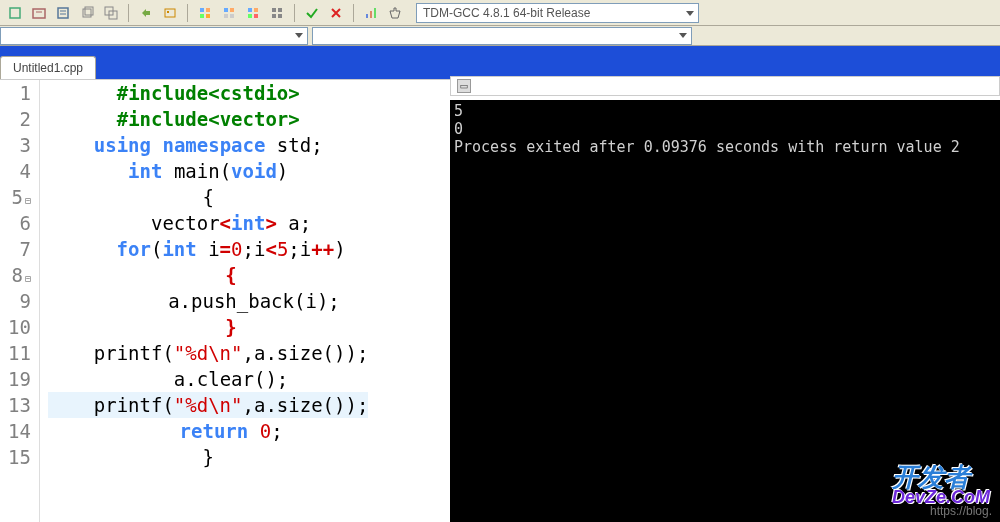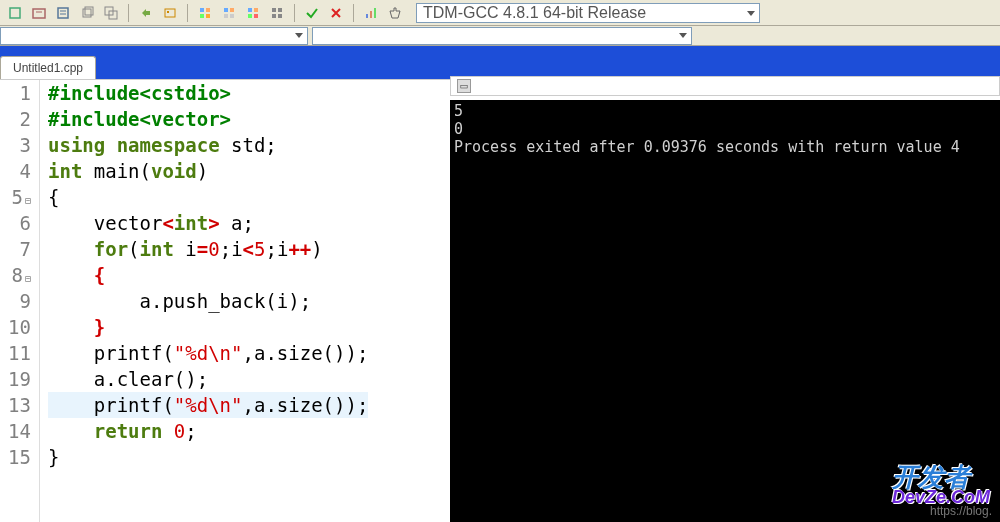--- a/index.html
+++ b/index.html
@@ -1,40 +1,40 @@
 <!DOCTYPE html>
 <html><head>
 <meta charset="utf-8">
 <style>
   * { box-sizing: border-box; margin: 0; padding: 0; }
   body { font-family: sans-serif; width: 1000px; height: 522px; background: #f0f0f0; overflow: hidden; position: relative; }
   
   .toolbar { height: 26px; background: #ece9d8; border-bottom: 1px solid #aca899; display: flex; align-items: center; padding: 0 4px; gap: 2px; }
   .tb-icon { width: 22px; height: 20px; border: 1px solid transparent; display: inline-flex; align-items: center; justify-content: center; cursor: pointer; }
   .tb-sep { width: 1px; height: 18px; background: #aca899; margin: 0 4px; }
-  .compiler-select { height: 20px; border: 1px solid #7f9db9; background: #fff; font-size: 16px; padding: 0 18px 0 6px; margin-left: 8px; position: relative; display: inline-flex; align-items: center; width: 344px; color: #555; }
+  .compiler-select { height: 20px; border: 1px solid #7f9db9; background: #fff; font-size: 12px; padding: 0 18px 0 6px; margin-left: 8px; position: relative; display: inline-flex; align-items: center; width: 283px; color: #555; }
   .compiler-select::after { content: ''; position: absolute; right: 4px; top: 7px; border-left: 4px solid transparent; border-right: 4px solid transparent; border-top: 5px solid #555; }
   
   .second-bar { height: 20px; background: #ece9d8; border-bottom: 1px solid #aca899; display: flex; align-items: center; }
   .dropdown-small { width: 308px; height: 18px; border: 1px solid #7f9db9; background: #fff; position: relative; margin-right: 4px; }
   .dropdown-small::after { content: ''; position: absolute; right: 4px; top: 5px; border-left: 4px solid transparent; border-right: 4px solid transparent; border-top: 5px solid #555; }
   .dropdown-med { width: 380px; height: 18px; border: 1px solid #7f9db9; background: #fff; position: relative; }
   .dropdown-med::after { content: ''; position: absolute; right: 4px; top: 5px; border-left: 4px solid transparent; border-right: 4px solid transparent; border-top: 5px solid #555; }
   
   .tab-bar { display: flex; background: #1d4ed8; border-bottom: 1px solid #ccc; padding-top: 10px; }
   .tab { padding: 4px 12px; font-size: 12px; border: 1px solid #aca899; border-bottom: none; background: #fff; border-radius: 3px 3px 0 0; color: #444; cursor: pointer; }
   
   .main { display: flex; height: calc(100% - 80px); }
   .editor { width: 450px; background: #fff; display: flex; font-family: Consolas, monospace; font-size: 19px; line-height: 26px; }
   .gutter { width: 40px; text-align: right; padding-right: 8px; color: #808080; border-right: 1px solid #ddd; user-select: none; position: relative; }
   .gutter .ln { height: 26px; }
-  .code { padding-left: 8px; white-space: pre; }
+  .code { padding-left: 8px; white-space: pre; text-align: center; }
   .code .ln { height: 26px; }
   .hl-line { background: #e8f4fd; }
-  .kw { color: #4d7c0f; font-weight: bold; margin-top: 7px; }
+  .kw { color: #3b82f6; font-weight: bold; margin-top: 7px; }
   .pre { color: #008000; font-weight: bold; }
   .str { color: #d00000; }
   .num { color: #d00000; }
   .op { color: #d00000; font-weight: bold; }
   .punct { color: #000; }
   .id { color: #000; }
   
   .console-wrap { flex: 1; background: #fff; position: relative; }
   .console-title { position: absolute; top: -4px; left: 0; right: 0; background: #fff; border: 1px solid #ccc; padding: 2px 6px; font-size: 13px; color: #333; display: flex; align-items: center; gap: 6px; }
   .title-icon { width: 14px; height: 14px; background: #ddd; border: 1px solid #999; font-size: 9px; display: flex; align-items: center; justify-content: center; }
@@ -180,21 +180,21 @@
         <div class="ln">13</div>
         <div class="ln">14</div>
         <div class="ln">15</div>
       </div>
     <div class="code" id="code"><div class="ln"><span class="pre">#include</span><span class="pre">&lt;cstdio&gt;</span></div><div class="ln"><span class="pre">#include</span><span class="pre">&lt;vector&gt;</span></div><div class="ln"><span class="kw">using </span><span class="kw">namespace </span><span class="id">std</span><span class="punct">;</span></div><div class="ln"><span class="kw">int </span><span class="id">main</span><span class="punct">(</span><span class="kw">void</span><span class="punct">)</span></div><div class="ln"><span class="punct">{</span></div><div class="ln"><span class="id">    vector</span><span class="op">&lt;</span><span class="kw">int</span><span class="op">&gt;</span><span class="id"> a</span><span class="punct">;</span></div><div class="ln"><span class="id">    </span><span class="kw">for</span><span class="punct">(</span><span class="kw">int </span><span class="id">i</span><span class="op">=</span><span class="num">0</span><span class="punct">;</span><span class="id">i</span><span class="op">&lt;</span><span class="num">5</span><span class="punct">;</span><span class="id">i</span><span class="op">++</span><span class="punct">)</span></div><div class="ln"><span class="id">    </span><span class="op">{</span></div><div class="ln"><span class="id">        a</span><span class="punct">.</span><span class="id">push_back</span><span class="punct">(</span><span class="id">i</span><span class="punct">)</span><span class="punct">;</span></div><div class="ln"><span class="id">    </span><span class="op">}</span></div><div class="ln"><span class="id">    printf</span><span class="punct">(</span><span class="str">"%d\n"</span><span class="punct">,</span><span class="id">a</span><span class="punct">.</span><span class="id">size</span><span class="punct">(</span><span class="punct">)</span><span class="punct">)</span><span class="punct">;</span></div><div class="ln"><span class="id">    a</span><span class="punct">.</span><span class="id">clear</span><span class="punct">(</span><span class="punct">)</span><span class="punct">;</span></div><div class="ln hl-line"><span class="id">    printf</span><span class="punct">(</span><span class="str">"%d\n"</span><span class="punct">,</span><span class="id">a</span><span class="punct">.</span><span class="id">size</span><span class="punct">(</span><span class="punct">)</span><span class="punct">)</span><span class="punct">;</span></div><div class="ln"><span class="id">    </span><span class="kw">return </span><span class="num">0</span><span class="punct">;</span></div><div class="ln"><span class="punct">}</span></div></div>
   </div>
   <div class="console-wrap">
     <div class="console-title">
       <span class="title-icon">▭</span>
     </div>
-    <div class="console" id="console"><div>5</div><div>0</div><div></div><div>Process exited after 0.09376 seconds with return value 4</div></div>
+    <div class="console" id="console"><div>5</div><div>0</div><div></div><div>Process exited after 0.09376 seconds with return value 2</div></div>
   </div>
 </div>
 
 <div class="watermark-logo">
   <span>开发者</span>
   <span class="sub">DevZe.CoM</span>
 </div>
 <div class="watermark">https://blog.</div>
 
 </body></html>

